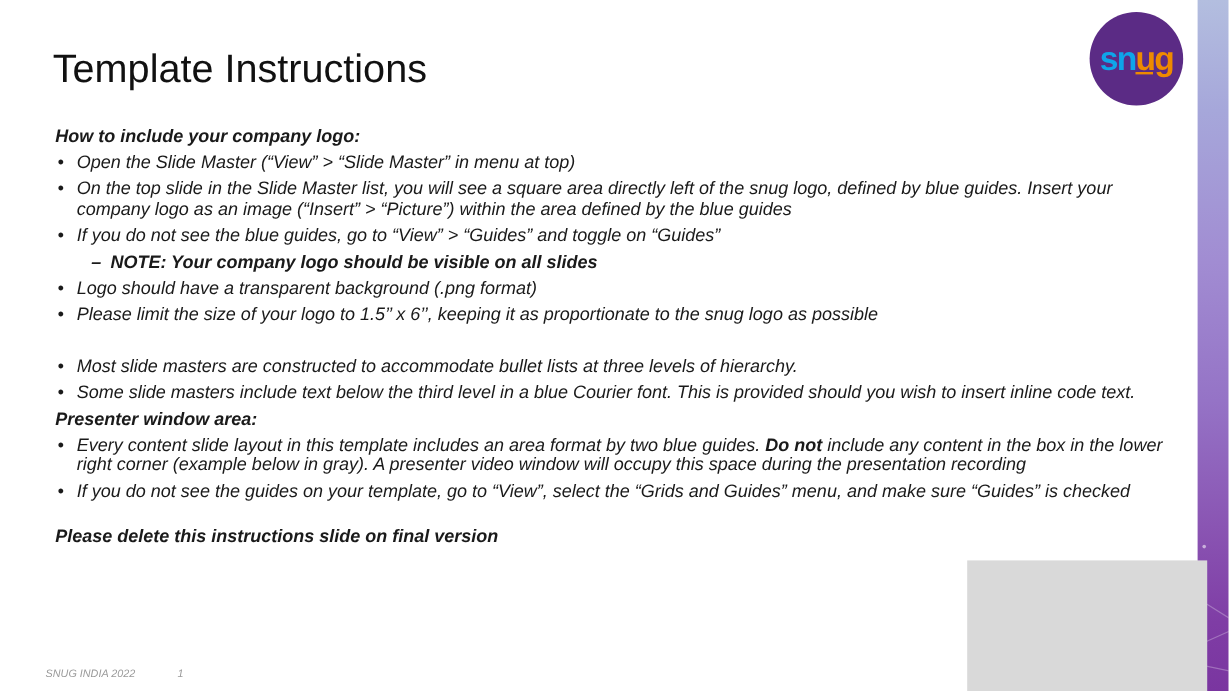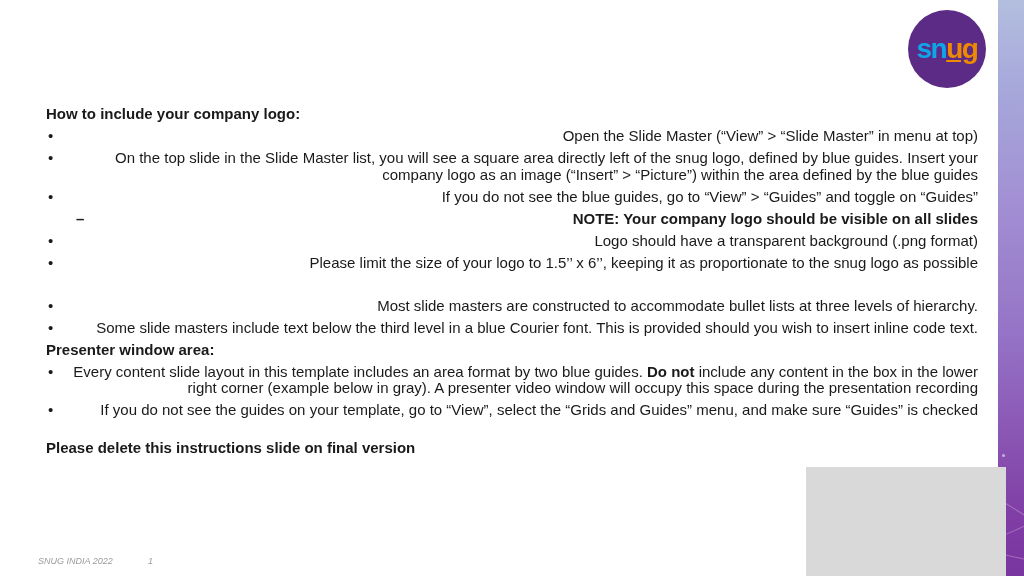--- a/index.html
+++ b/index.html
@@ -38,26 +38,26 @@
     background:#d9d9d9; z-index:3;
   }
 
   .title {
     position:absolute; left:44px; top:38px; margin:0; z-index:2;
     font-size:33px; font-weight:400; color:#111;
   }
 
   .content {
     position:absolute; left:46px; top:106px; width:932px; z-index:2;
-    font-size:15px; line-height:16.5px;
+    font-size:15px; line-height:16.5px;font-style:italic;
   }
   .h { font-weight:bold; margin:0 0 5.5px 0; }
   .bullet { display:flex; margin:0 0 5.5px 0; }
   .bullet .m { flex:0 0 16px; padding-left:2px; }
-  .bullet .t { flex:1 1 auto;text-align:right; }
+  .bullet .t { flex:1 1 auto; }
   .bullet.sub { margin-left:28px; font-weight:bold; }
   .spacer { height:21px; }
   .spacer.lg { height:16px; }
 
   .footer { position:absolute; left:38px; top:556px; z-index:2;
     font-size:9px; color:#9b9b9b;font-style:italic; }
   .page-number { position:absolute; left:110px; top:0; }
 </style>
 </head>
 <body>
@@ -70,20 +70,21 @@
     <div class="strip-line l2"></div>
     <div class="strip-line l3"></div>
   </div>
 
   <div class="logo">
     <span class="logo-text"><span class="logo-sn">sn</span><span class="logo-ug">ug</span></span>
   </div>
 
   <div class="presenter-box"></div>
 
+  <h1 class="title">Template Instructions</h1>
 
   <div class="content">
 
     <div class="h">How to include your company logo:</div>
 
     <div class="bullet">
       <span class="m">•</span>
       <span class="t">Open the Slide Master (“View” &gt; “Slide Master” in menu at top)</span>
     </div>
 

